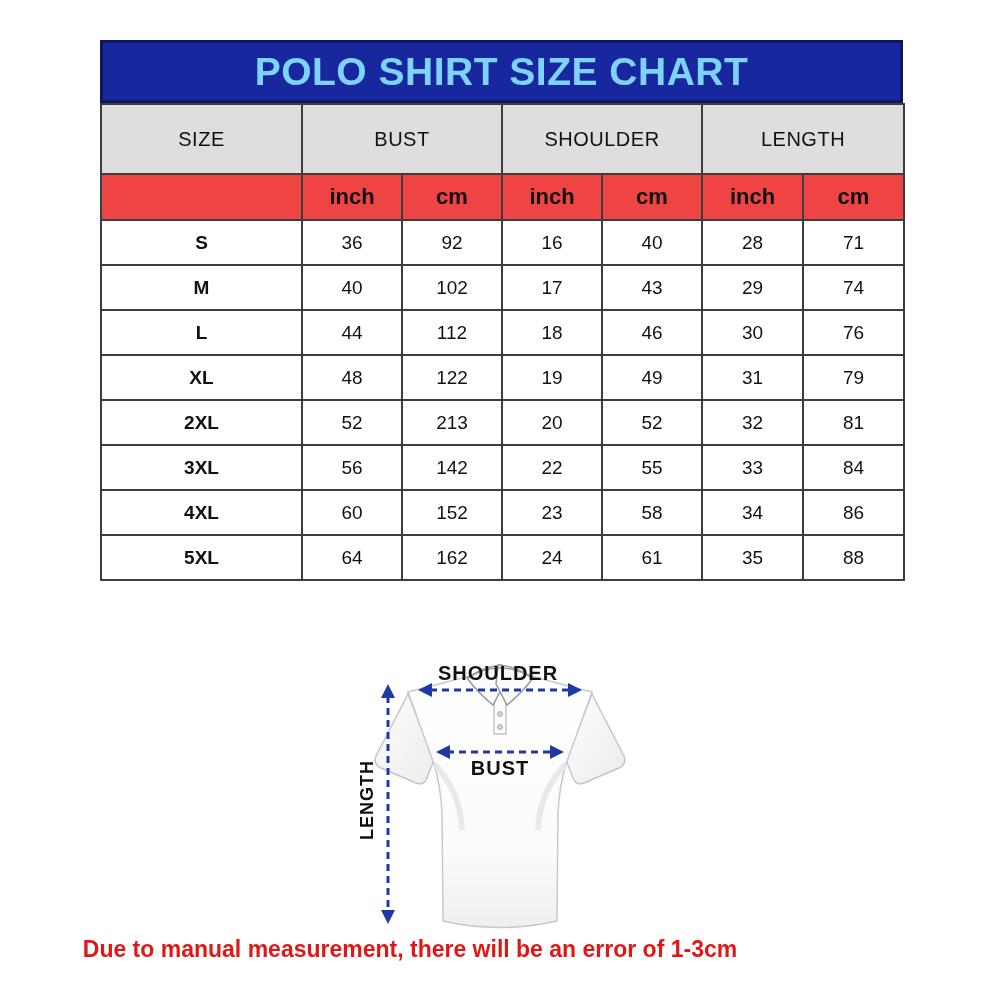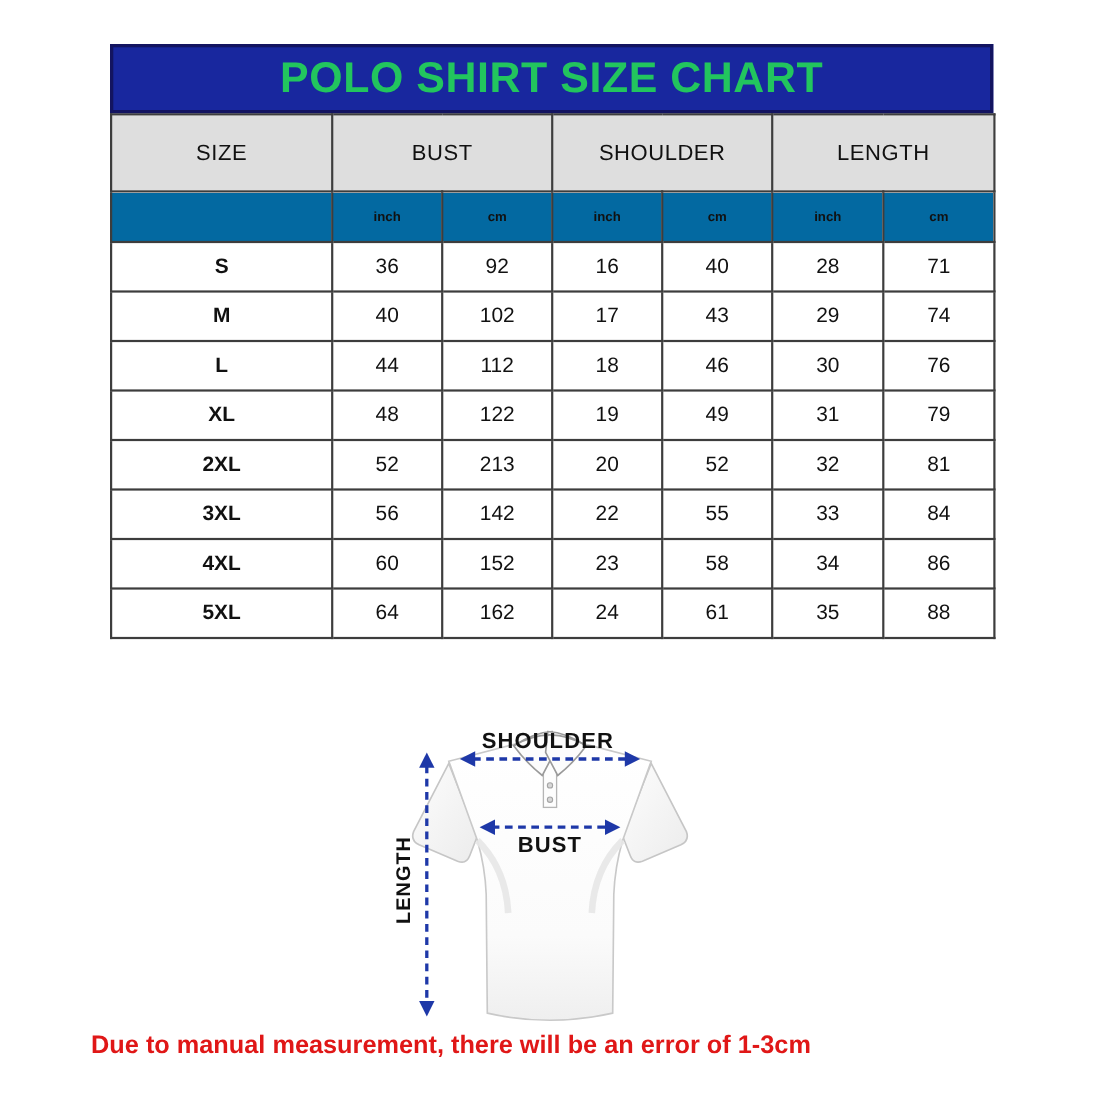--- a/index.html
+++ b/index.html
@@ -8,34 +8,34 @@
     background:#ffffff; font-family:"Liberation Sans", sans-serif; color:#111;
     --title_bg:#18279e; --title_border:#131460; --header_bg:#dedede;
     --table_border:#3d3d3d; --note_color:#e01717; --arrow_color:#1e38a8;
   }
   .title-bar {
     position:absolute; left:100px; top:40px; width:803px; height:63px;
     background:var(--title_bg); border:3px solid var(--title_border);
     box-sizing:border-box; display:flex; align-items:center; justify-content:center;
   }
   .title-bar .title-text {
-    color:#22c55e; font-weight:bold; font-size:39px; letter-spacing:0.5px; white-space:nowrap;
+    color:#7dd3fc; font-weight:bold; font-size:39px; letter-spacing:0.5px; white-space:nowrap;
   }
   table.size-table {
     position:absolute; left:100px; top:103px; width:803px;
     border-collapse:collapse; table-layout:fixed;
   }
   .size-table th, .size-table td {
     border:2px solid var(--table_border); text-align:center; vertical-align:middle;
     padding:0; overflow:hidden;
   }
   .group-row th {
     background:var(--header_bg); height:68px; font-size:20px; font-weight:normal; letter-spacing:0.5px;
   }
-  .unit-row td { height:44px; font-size:12px; font-weight:bold; background:#0369a1; }
+  .unit-row td { height:44px; font-size:22px; font-weight:bold; background:#ef4444; }
   .data-row td { height:43px; font-size:19px; font-weight:normal; background:#fff; }
   .data-row td.size-cell { font-weight:bold; }
   .figure { position:absolute; left:348px; top:638px; width:324px; height:304px; }
   .figure svg { width:100%; height:100%; }
   .figure text {
     font-family:"Liberation Sans", sans-serif; font-weight:bold; fill:#111111;
   }
   .note-line {
     position:absolute; left:0; top:936px; width:820px; text-align:center;
     color:var(--note_color); font-weight:bold; font-size:23px;

